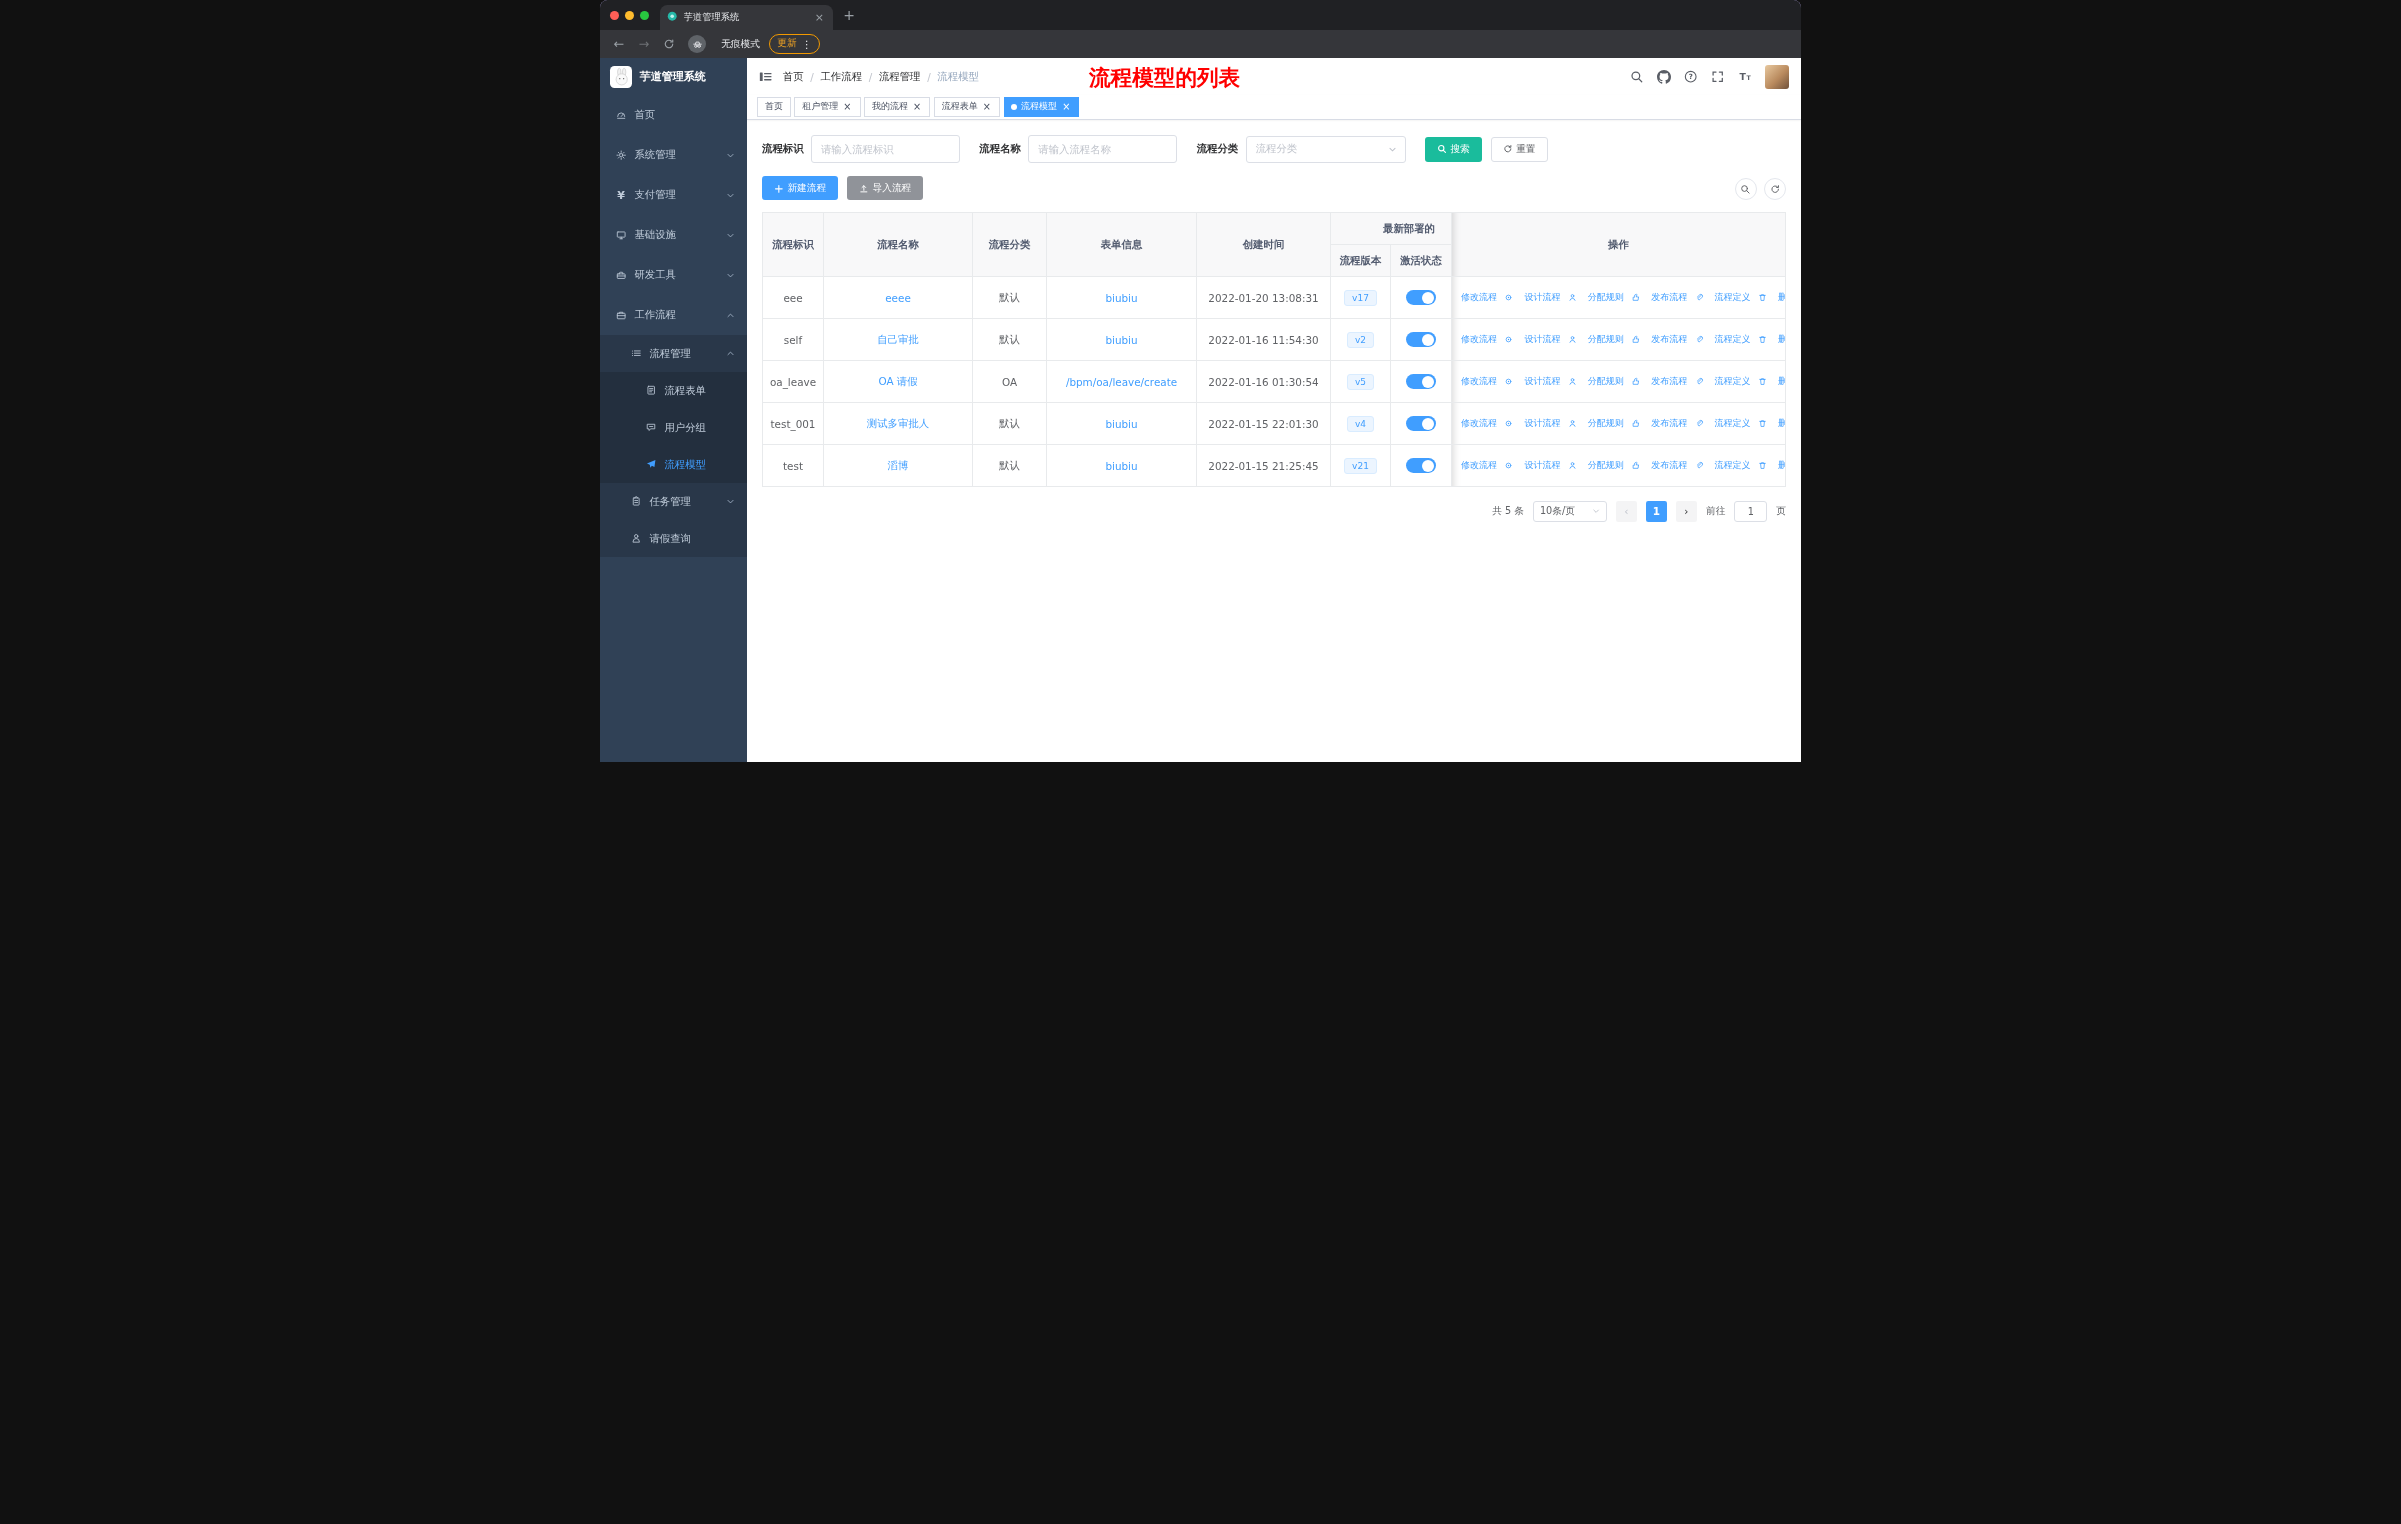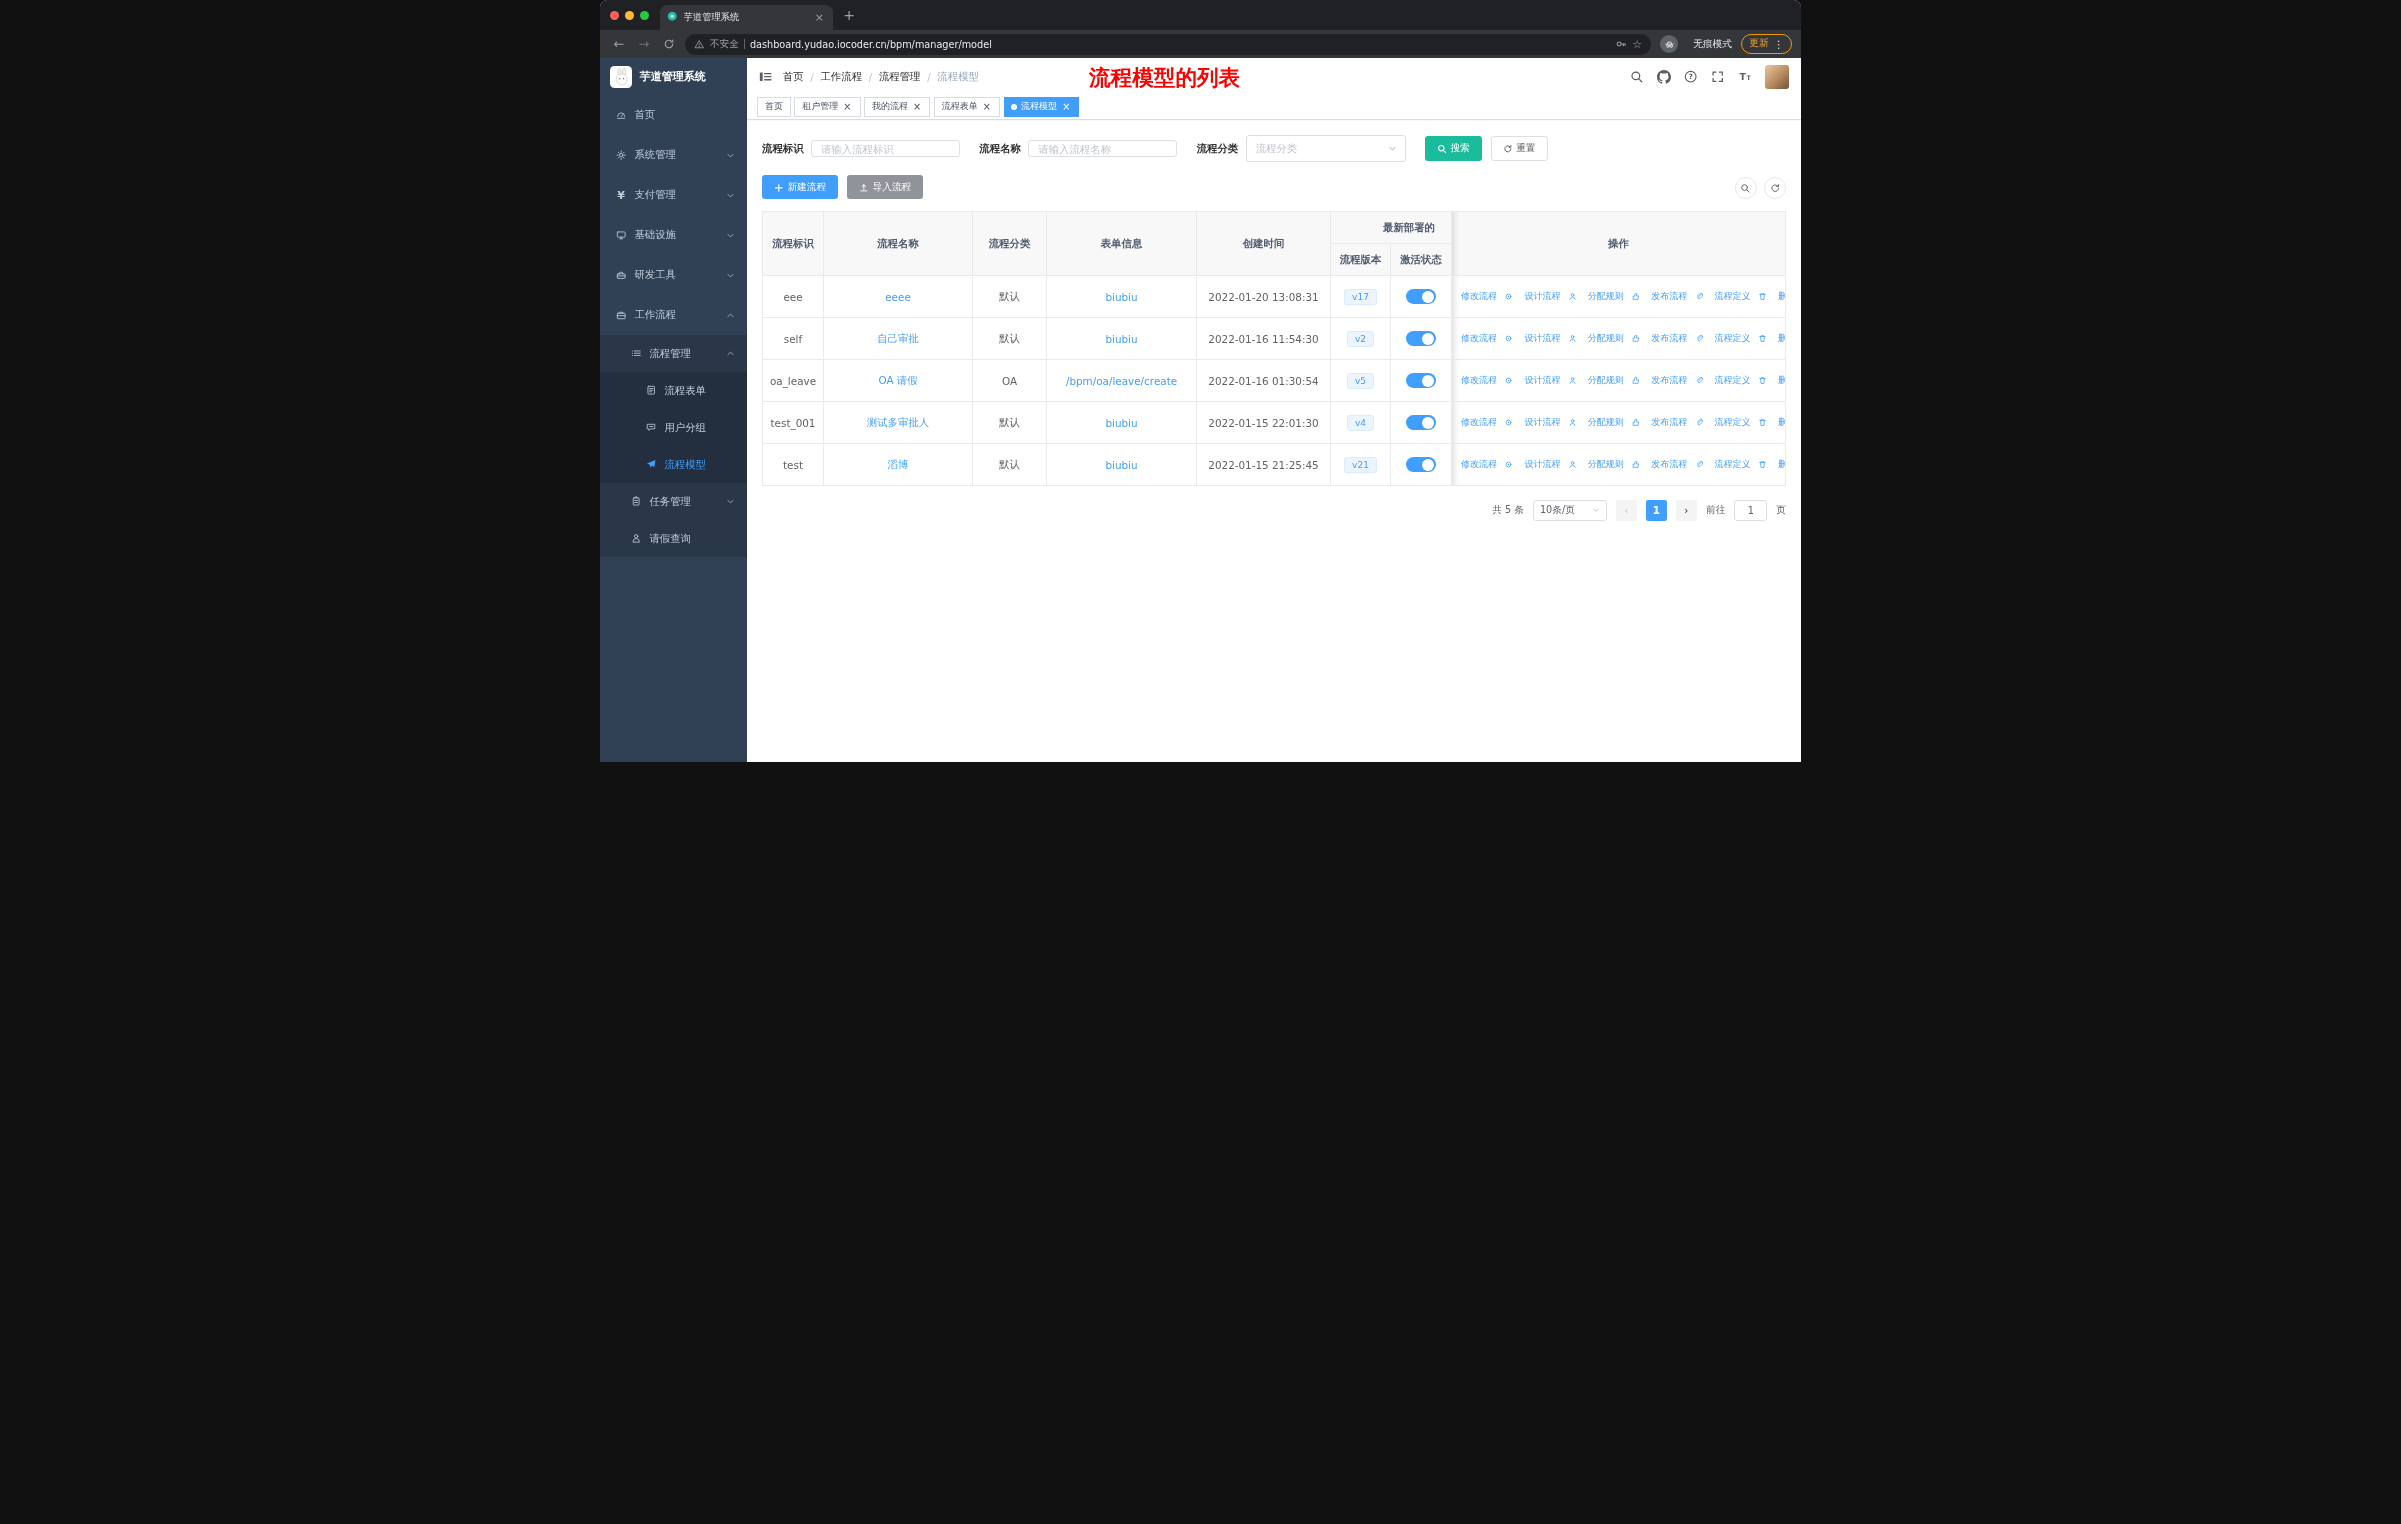--- a/index.html
+++ b/index.html
@@ -63,21 +63,21 @@
   .tag .dot { width:6px; height:6px; border-radius:50%; background:#fff; display:inline-block; }
   .tag .x { font-size:9.7px; width:11px; text-align:center; }
   .tag.active { background:#409eff; border-color:#409eff; color:#fff; }
 
   .content { flex:1; background:#fff; padding:15px 15px 0 15px; overflow:hidden; }
 
   
   .filters { display:flex; align-items:center; font-size:10.4px; }
   .flabel { color:#303133; font-weight:600; margin-right:7.4px; white-space:nowrap; }
   .fgap { margin-left:19.4px; }
-  .finput { width:149px; height:17px; border:0.7px solid #dcdfe6; border-radius:3px; padding:0 9px; font-size:10.4px; color:#606266; outline:none; font-family:inherit; }
+  .finput { width:149px; height:28px; border:0.7px solid #dcdfe6; border-radius:3px; padding:0 9px; font-size:10.4px; color:#606266; outline:none; font-family:inherit; }
   .finput::placeholder { color:#c0c4cc; }
   .fselect { width:160px; height:27px; border:0.7px solid #dcdfe6; border-radius:3px; padding:0 7.4px 0 9px; display:flex; align-items:center; justify-content:space-between; color:#c0c4cc; font-size:10.4px; cursor:pointer; }
   .fselect .chev { color:#c0c4cc; display:flex; }
   .btn { display:inline-flex; align-items:center; gap:3.7px; height:25px; padding:0 11px; border-radius:3px; font-size:9.7px; cursor:pointer; border:0.7px solid transparent; font-family:inherit; white-space:nowrap; }
   .btn-search { background:#1abc9c; color:#fff; margin-left:19.4px; }
   .btn-reset { background:#fff; border-color:#dcdfe6; color:#606266; margin-left:9px; }
 
   
   .toolbar { display:flex; align-items:flex-end; margin-top:13.4px; }
   .btn-create { background:#409eff; color:#fff; height:24px; font-size:9.7px; }
@@ -137,39 +137,20 @@
 
   <div class="urlbar">
     <span class="nav-ic">←</span>
     <span class="nav-ic dim">→</span>
     <span class="nav-ic">
       <svg width="12" height="12" viewBox="0 0 16 16" fill="none" stroke="currentColor" stroke-width="1.5" stroke-linecap="round">
           <path d="M13 8a5 5 0 1 1-1.6-3.7"></path>
           <path d="M13 2.6v2.8h-2.8"></path>
         </svg>
     </span>
-    <div class="address">
-      <span class="addr-right-ic">
-        <svg width="10.4" height="10.4" viewBox="0 0 16 16" fill="none" stroke="#9aa0a6" stroke-width="1.3" stroke-linejoin="round">
-            <path d="M8 2.5L14.5 13.5H1.5z"></path>
-            <path d="M8 6.5v3.2"></path>
-            <circle cx="8" cy="11.6" r="0.5" fill="#9aa0a6"></circle>
-          </svg>
-      </span>
-      <span class="sec-label">不安全</span>
-      <span class="addr-sep"></span>
-      <span class="addr-url">dashboard.yudao.iocoder.cn/bpm/manager/model</span>
-      <span class="addr-right-ic">
-        <svg width="12" height="12" viewBox="0 0 16 16" fill="none" stroke="currentColor" stroke-width="1.4" stroke-linecap="round">
-            <circle cx="5.5" cy="8" r="2.6"></circle>
-            <path d="M8.2 8h5.3M11.3 8v2.4M13.5 8v1.8"></path>
-          </svg>
-      </span>
-      <span class="addr-right-ic" style="font-size:11px;">☆</span>
-    </div>
     <div class="incog">
       <span class="incog-circle">
         <svg width="11" height="11" viewBox="0 0 16 16" fill="none" stroke="currentColor" stroke-width="1.3" stroke-linecap="round">
             <path d="M2.5 7.5h11M5 7.3l.9-2.8h4.2l.9 2.8"></path>
             <circle cx="5.6" cy="10.4" r="1.8"></circle>
             <circle cx="10.4" cy="10.4" r="1.8"></circle>
             <path d="M7.4 10.2h1.2"></path>
           </svg>
       </span>
       <span>无痕模式</span>

